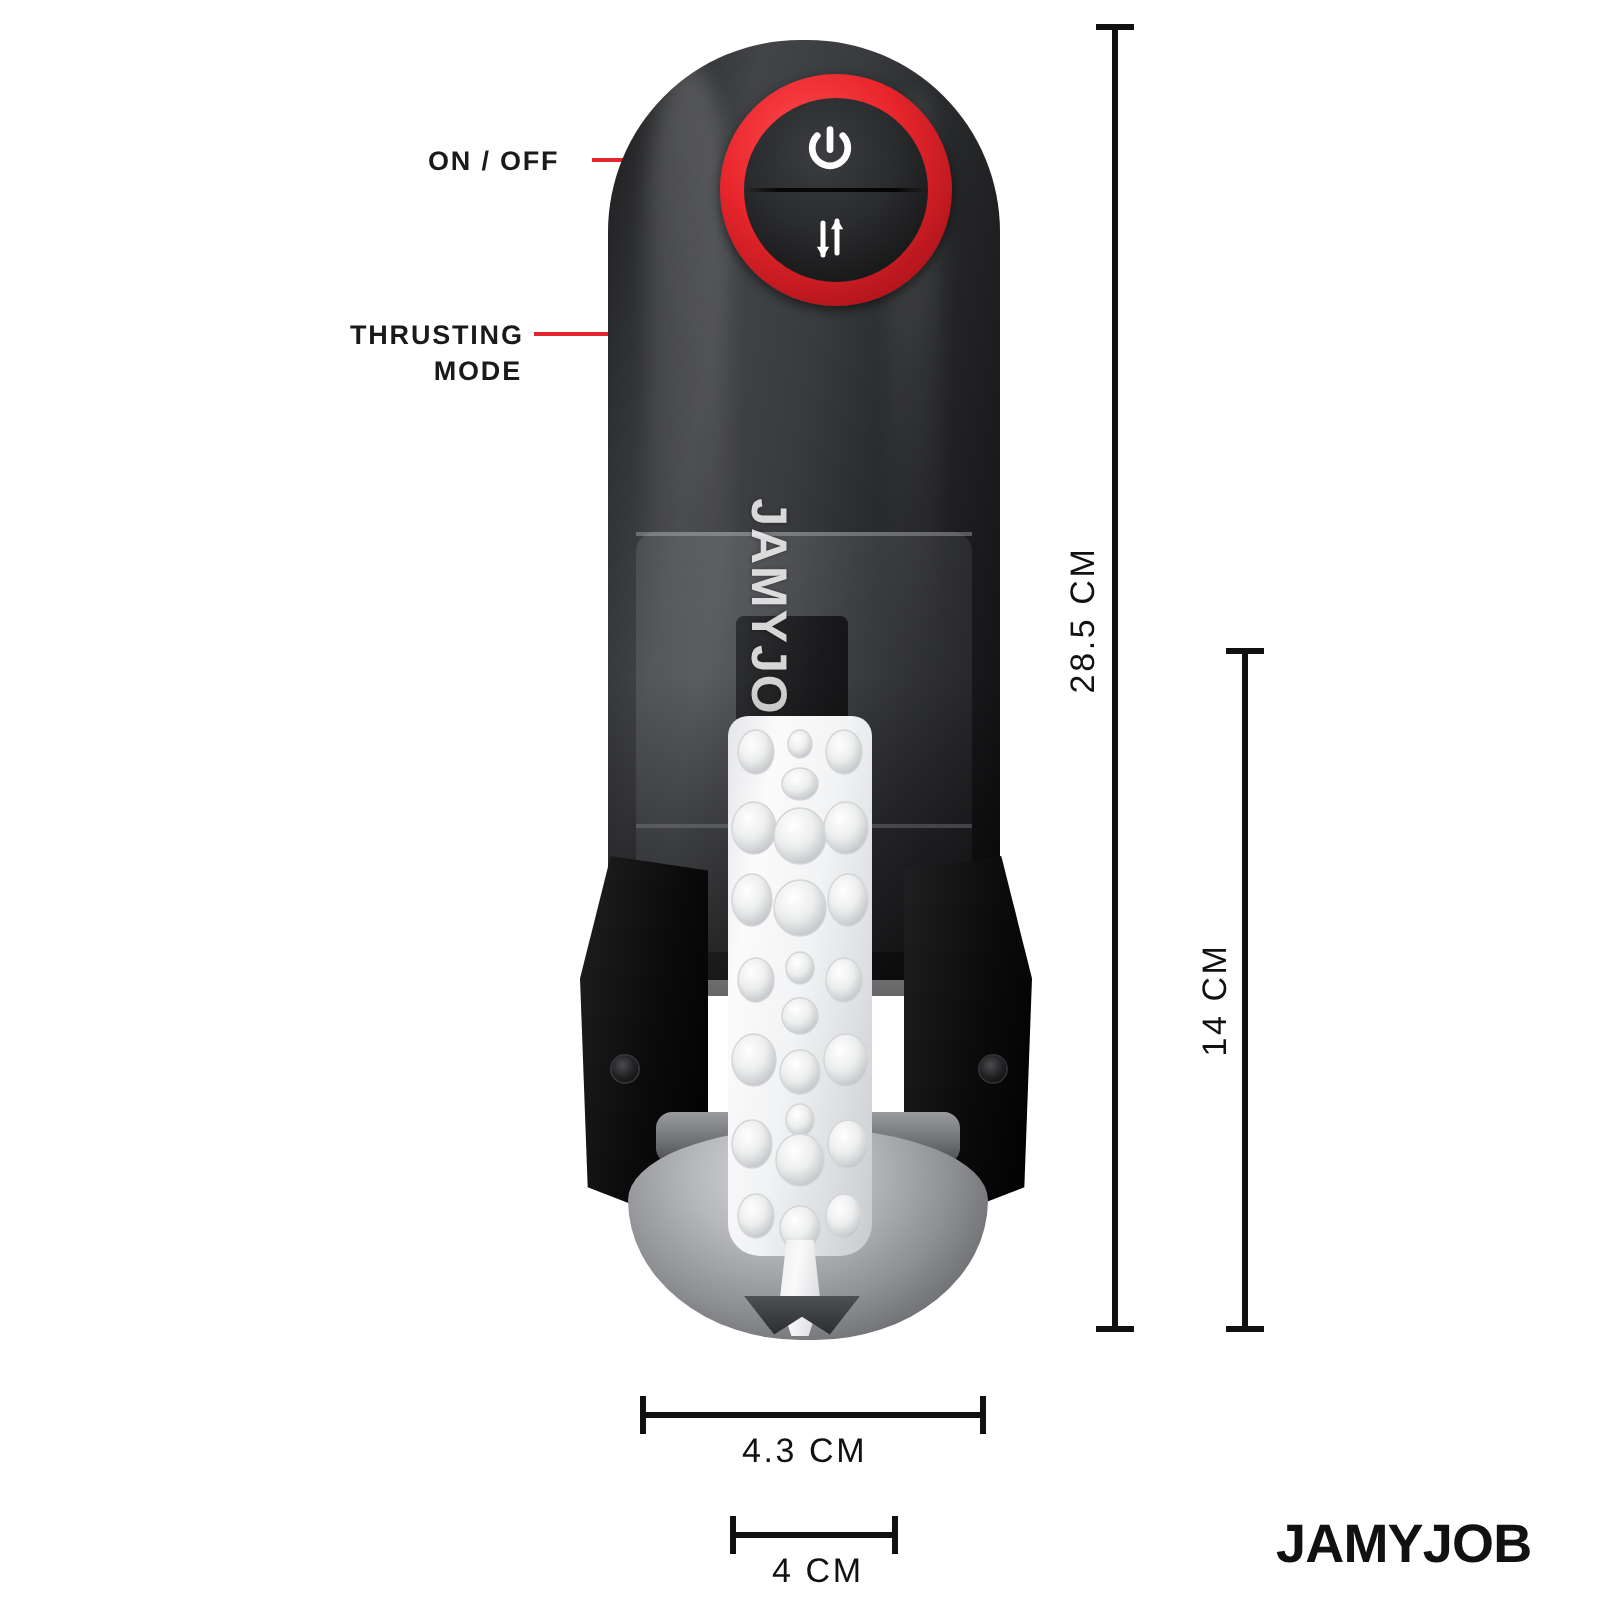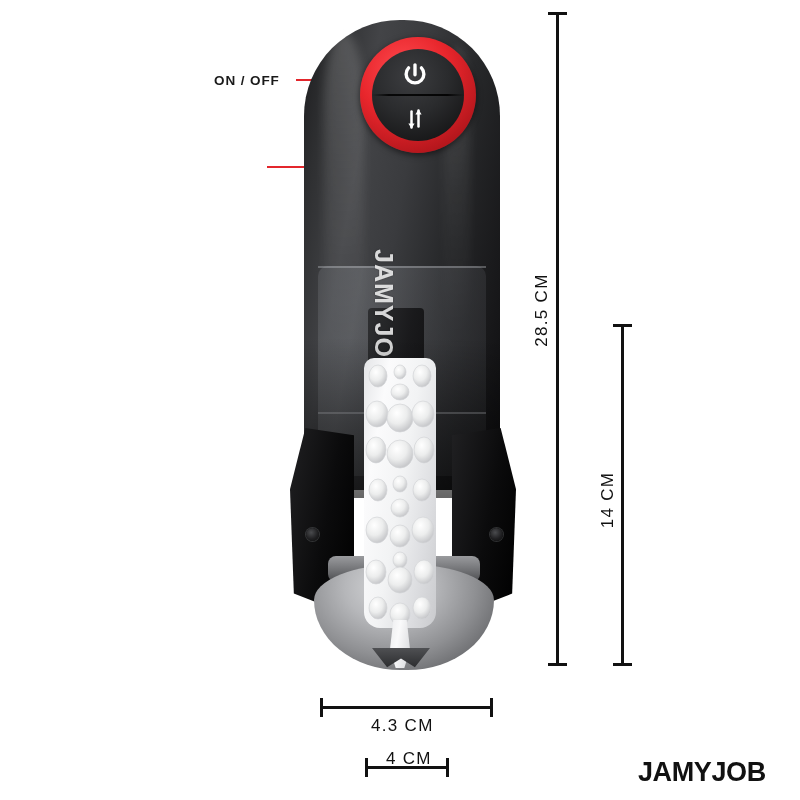--- a/index.html
+++ b/index.html
@@ -396,21 +396,21 @@
     width: 92px;
     height: 20px;
     margin-left: -28px;
   }
   #dim-91-text {
     left: 371px;
     top: 716px;
   }
   #dim-4-text {
     left: 386px;
-    top: 749px;
+    top: 776px;
   }
 
   
   #brand-logo {
     position: absolute;
     left: 638px;
     top: 757px;
     font-family: "Liberation Sans", sans-serif;
     font-size: 27px;
     font-weight: 700;
@@ -419,20 +419,21 @@
     white-space: nowrap;
   }
 </style>
 </head>
 <body>
 
 <div id="stage">
 
   <div class="callout-label" id="label-onoff">ON / OFF</div>
 
+  <div class="callout-label" id="label-thrusting"><span>THRUSTING</span><br><span>MODE</span></div>
 
   <div class="leader leader-h" id="leader-onoff-h"></div>
   <div class="leader-dot" id="leader-onoff-dot"></div>
 
   <div class="leader leader-h" id="leader-thr-h1"></div>
   <div class="leader leader-v" id="leader-thr-v"></div>
   <div class="leader leader-h" id="leader-thr-h2"></div>
   <div class="leader-dot" id="leader-thr-dot"></div>
 
   <div id="product">

